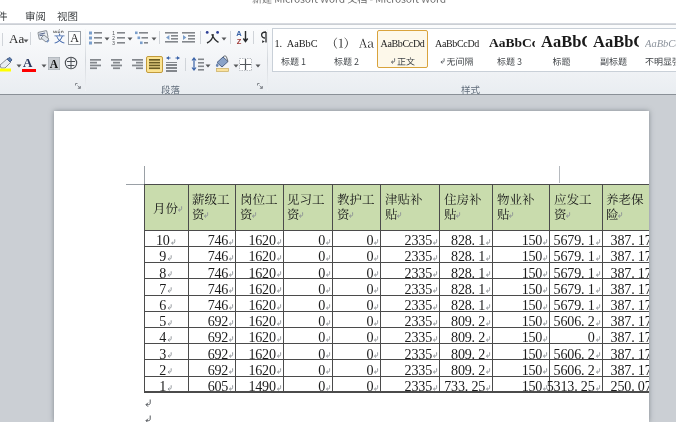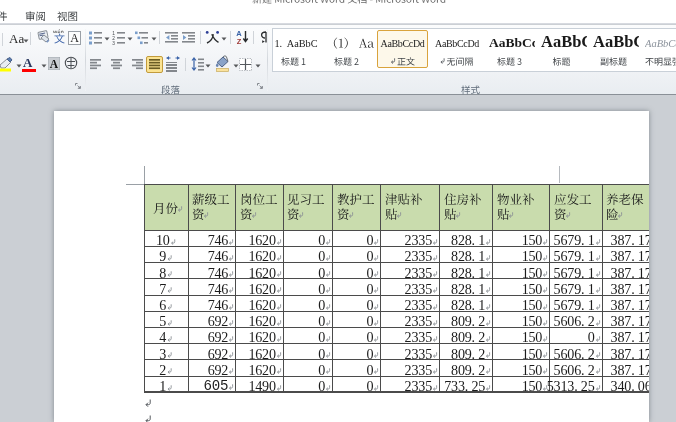--- a/index.html
+++ b/index.html
@@ -725,21 +725,21 @@
     <div class="abs" style="right:100.79999999999995px;top:251.79999999999995px;white-space:nowrap;font-family:'Liberation Serif',serif;font-size:14.1px;color:#1c1c1c;letter-spacing:-0.2px;line-height:14px">150<span style="display:inline-block;vertical-align:0.5px"><svg width="6" height="6" viewBox="0 0 6 6" style="display:block">
           <path d="M4.6 0.3v2.4c0 .9-.5 1.4-1.4 1.4H1.6M3 2.7L1.4 4.1 3 5.6" stroke="#8a8f94" stroke-width="0.9" fill="none"></path>
         </svg></span></div>
     <div class="abs" style="right:48.5px;top:251.79999999999995px;white-space:nowrap;font-family:'Liberation Serif',serif;font-size:14.1px;color:#1c1c1c;letter-spacing:-0.2px;line-height:14px">5606. 2<span style="display:inline-block;vertical-align:0.5px"><svg width="6" height="6" viewBox="0 0 6 6" style="display:block">
           <path d="M4.6 0.3v2.4c0 .9-.5 1.4-1.4 1.4H1.6M3 2.7L1.4 4.1 3 5.6" stroke="#8a8f94" stroke-width="0.9" fill="none"></path>
         </svg></span></div>
     <div class="abs" style="right:-2.5px;top:251.79999999999995px;white-space:nowrap;font-family:'Liberation Serif',serif;font-size:14.1px;color:#1c1c1c;letter-spacing:-0.2px;line-height:14px">387. 17</div>
     <div class="abs" style="left:111.80000000000001px;top:268.0px;transform:translateX(-50%);white-space:nowrap;font-family:'Liberation Serif',serif;font-size:14.1px;color:#1c1c1c;letter-spacing:-0.2px;line-height:14px">1<span style="display:inline-block;vertical-align:0.5px"><svg width="6" height="6" viewBox="0 0 6 6" style="display:block">
           <path d="M4.6 0.3v2.4c0 .9-.5 1.4-1.4 1.4H1.6M3 2.7L1.4 4.1 3 5.6" stroke="#8a8f94" stroke-width="0.9" fill="none"></path>
         </svg></span></div>
-    <div class="abs" style="right:414.8px;top:268.0px;white-space:nowrap;font-family:Liberation Mono, monospace;font-size:14.1px;color:#1c1c1c;letter-spacing:-0.2px;line-height:14px">605<span style="display:inline-block;vertical-align:0.5px"><svg width="6" height="6" viewBox="0 0 6 6" style="display:block">
+    <div class="abs" style="right:414.8px;top:268.0px;white-space:nowrap;font-family:Liberation Serif, serif;font-size:14.1px;color:#1c1c1c;letter-spacing:-0.2px;line-height:14px">605<span style="display:inline-block;vertical-align:0.5px"><svg width="6" height="6" viewBox="0 0 6 6" style="display:block">
           <path d="M4.6 0.3v2.4c0 .9-.5 1.4-1.4 1.4H1.6M3 2.7L1.4 4.1 3 5.6" stroke="#8a8f94" stroke-width="0.9" fill="none"></path>
         </svg></span></div>
     <div class="abs" style="right:367.2px;top:268.0px;white-space:nowrap;font-family:'Liberation Serif',serif;font-size:14.1px;color:#1c1c1c;letter-spacing:-0.2px;line-height:14px">1490<span style="display:inline-block;vertical-align:0.5px"><svg width="6" height="6" viewBox="0 0 6 6" style="display:block">
           <path d="M4.6 0.3v2.4c0 .9-.5 1.4-1.4 1.4H1.6M3 2.7L1.4 4.1 3 5.6" stroke="#8a8f94" stroke-width="0.9" fill="none"></path>
         </svg></span></div>
     <div class="abs" style="right:318px;top:268.0px;white-space:nowrap;font-family:'Liberation Serif',serif;font-size:14.1px;color:#1c1c1c;letter-spacing:-0.2px;line-height:14px">0<span style="display:inline-block;vertical-align:0.5px"><svg width="6" height="6" viewBox="0 0 6 6" style="display:block">
           <path d="M4.6 0.3v2.4c0 .9-.5 1.4-1.4 1.4H1.6M3 2.7L1.4 4.1 3 5.6" stroke="#8a8f94" stroke-width="0.9" fill="none"></path>
         </svg></span></div>
     <div class="abs" style="right:269.7px;top:268.0px;white-space:nowrap;font-family:'Liberation Serif',serif;font-size:14.1px;color:#1c1c1c;letter-spacing:-0.2px;line-height:14px">0<span style="display:inline-block;vertical-align:0.5px"><svg width="6" height="6" viewBox="0 0 6 6" style="display:block">
           <path d="M4.6 0.3v2.4c0 .9-.5 1.4-1.4 1.4H1.6M3 2.7L1.4 4.1 3 5.6" stroke="#8a8f94" stroke-width="0.9" fill="none"></path>
@@ -749,21 +749,21 @@
         </svg></span></div>
     <div class="abs" style="right:157.89999999999998px;top:268.0px;white-space:nowrap;font-family:'Liberation Serif',serif;font-size:14.1px;color:#1c1c1c;letter-spacing:-0.2px;line-height:14px">733. 25<span style="display:inline-block;vertical-align:0.5px"><svg width="6" height="6" viewBox="0 0 6 6" style="display:block">
           <path d="M4.6 0.3v2.4c0 .9-.5 1.4-1.4 1.4H1.6M3 2.7L1.4 4.1 3 5.6" stroke="#8a8f94" stroke-width="0.9" fill="none"></path>
         </svg></span></div>
     <div class="abs" style="right:100.79999999999995px;top:268.0px;white-space:nowrap;font-family:'Liberation Serif',serif;font-size:14.1px;color:#1c1c1c;letter-spacing:-0.2px;line-height:14px">150<span style="display:inline-block;vertical-align:0.5px"><svg width="6" height="6" viewBox="0 0 6 6" style="display:block">
           <path d="M4.6 0.3v2.4c0 .9-.5 1.4-1.4 1.4H1.6M3 2.7L1.4 4.1 3 5.6" stroke="#8a8f94" stroke-width="0.9" fill="none"></path>
         </svg></span></div>
     <div class="abs" style="right:48.5px;top:268.0px;white-space:nowrap;font-family:'Liberation Serif',serif;font-size:14.1px;color:#1c1c1c;letter-spacing:-0.2px;line-height:14px">5313. 25<span style="display:inline-block;vertical-align:0.5px"><svg width="6" height="6" viewBox="0 0 6 6" style="display:block">
           <path d="M4.6 0.3v2.4c0 .9-.5 1.4-1.4 1.4H1.6M3 2.7L1.4 4.1 3 5.6" stroke="#8a8f94" stroke-width="0.9" fill="none"></path>
         </svg></span></div>
-    <div class="abs" style="right:-2.5px;top:268.0px;white-space:nowrap;font-family:'Liberation Serif',serif;font-size:14.1px;color:#1c1c1c;letter-spacing:-0.2px;line-height:14px">340. 06</div>
+    <div class="abs" style="right:-2.5px;top:268.0px;white-space:nowrap;font-family:'Liberation Serif',serif;font-size:14.1px;color:#1c1c1c;letter-spacing:-0.2px;line-height:14px">250. 07</div>
     <div class="abs" style="left:90px;top:287.5px">
       <svg style="display:block" width="8" height="8" viewBox="0 0 8 8">
         <path d="M6.2 0.5v3.4c0 1.2-.7 1.8-1.8 1.8H2.1M4 3.7L2 5.7 4 7.7" stroke="#53575c" stroke-width="1" fill="none"></path>
       </svg>
     </div>
     <div class="abs" style="left:90px;top:303.5px">
       <svg style="display:block" width="8" height="8" viewBox="0 0 8 8">
         <path d="M6.2 0.5v3.4c0 1.2-.7 1.8-1.8 1.8H2.1M4 3.7L2 5.7 4 7.7" stroke="#53575c" stroke-width="1" fill="none"></path>
       </svg>
     </div>

